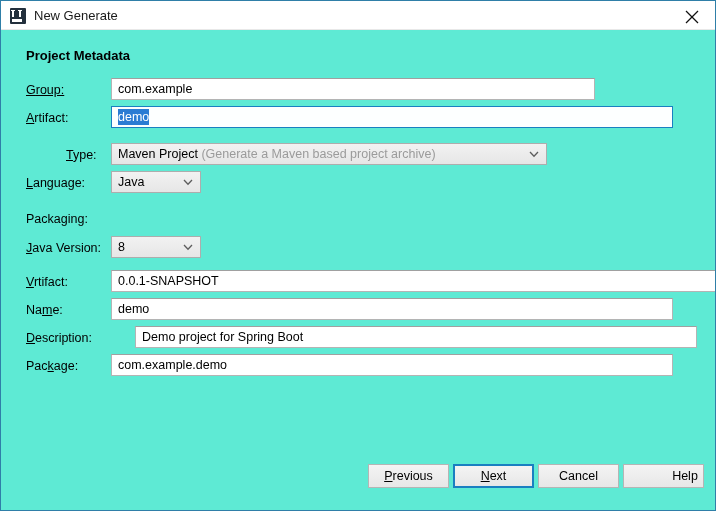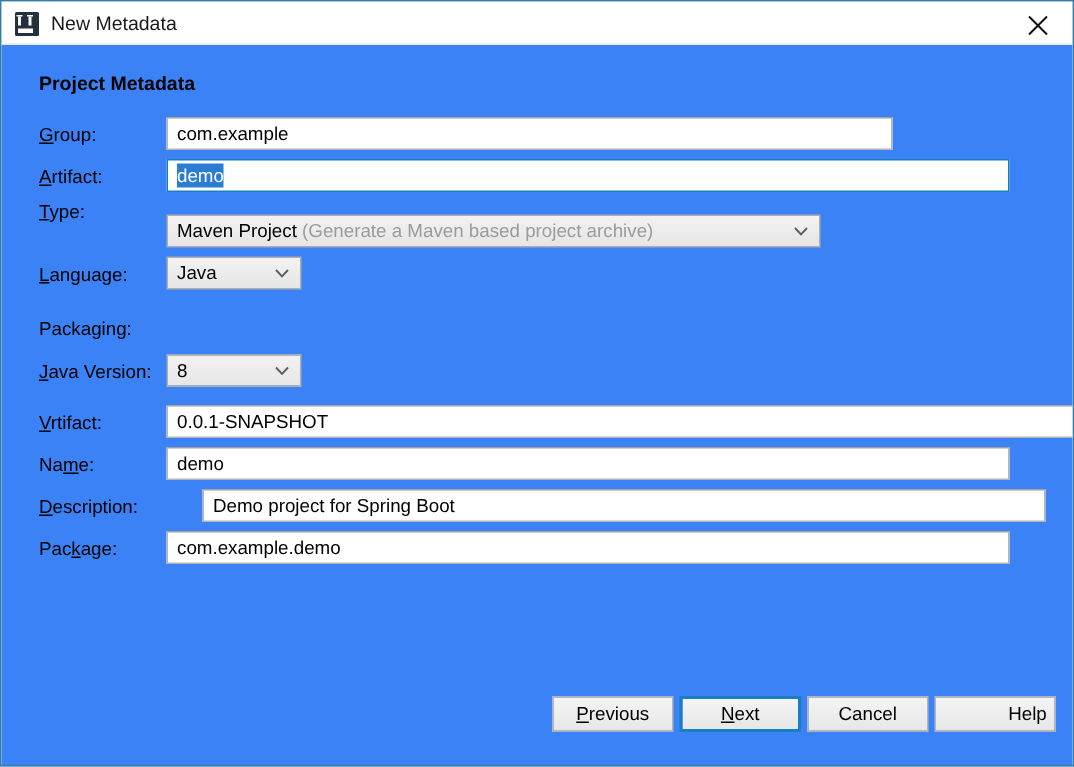--- a/index.html
+++ b/index.html
@@ -87,21 +87,21 @@
   .close-btn svg {
     position: absolute;
     left: 16px; top: 9px;
   }
   
   .content {
     position: absolute;
     left: 0; top: 29px;
     width: 714px;
     height: 480px;
-    background: #3b82f6;
+    background: #5eead4;
   }
   .section-title {
     position: absolute;
     left: 25px; top: 18px;
     font-size: 13px;
     font-weight: bold;
     color: #000000;
     white-space: nowrap;
   }
   .row-label {
@@ -188,40 +188,40 @@
 <div class="window">
 
   <div class="titlebar">
     <div class="title-icon">
       <div class="ij-bar-top"></div>
       <div class="ij-bar-top2"></div>
       <div class="ij-left"></div>
       <div class="ij-right"></div>
       <div class="ij-base"></div>
     </div>
-    <div class="title-text">New Metadata</div>
+    <div class="title-text">New Generate</div>
     <div class="close-btn">
       <svg width="14" height="14" viewBox="0 0 14 14" aria-hidden="true">
         <line x1="1" y1="1" x2="13" y2="13" stroke="#111111" stroke-width="1.3"></line>
         <line x1="13" y1="1" x2="1" y2="13" stroke="#111111" stroke-width="1.3"></line>
       </svg>
     </div>
   </div>
 
   <div class="content">
 
     <div class="section-title">Project Metadata</div>
 
-    <div class="row-label" style="top:52px;"><span></span><span class="mn">G</span><span>roup:</span></div>
+    <div class="row-label" style="top:52px;text-decoration:underline;"><span></span><span class="mn">G</span><span>roup:</span></div>
     <div class="text-field" style="top:48px; width:484px;"><span>com.example</span></div>
 
     <div class="row-label" style="top:80px;"><span></span><span class="mn">A</span><span>rtifact:</span></div>
     <div class="text-field focused" style="top:76px; width:562px;"><span class="sel">demo</span></div>
 
-    <div class="row-label" style="top:103px;"><span></span><span class="mn">T</span><span>ype:</span></div>
+    <div class="row-label" style="top:117px;margin-left:40px;"><span></span><span class="mn">T</span><span>ype:</span></div>
     <div class="combo" style="top:113px; width:436px;"><span>Maven Project</span><span>&nbsp;</span><span class="muted">(Generate a Maven based project archive)</span>
       <span class="arrow">
         <svg width="10" height="7" viewBox="0 0 10 7">
             <polyline points="1,1 5,5.2 9,1" fill="none" stroke="#5d5d5d" stroke-width="1.3"></polyline>
           </svg>
       </span>
     </div>
 
     <div class="row-label" style="top:145px;"><span></span><span class="mn">L</span><span>anguage:</span></div>
     <div class="combo" style="top:141px; width:90px;"><span>Java</span>

